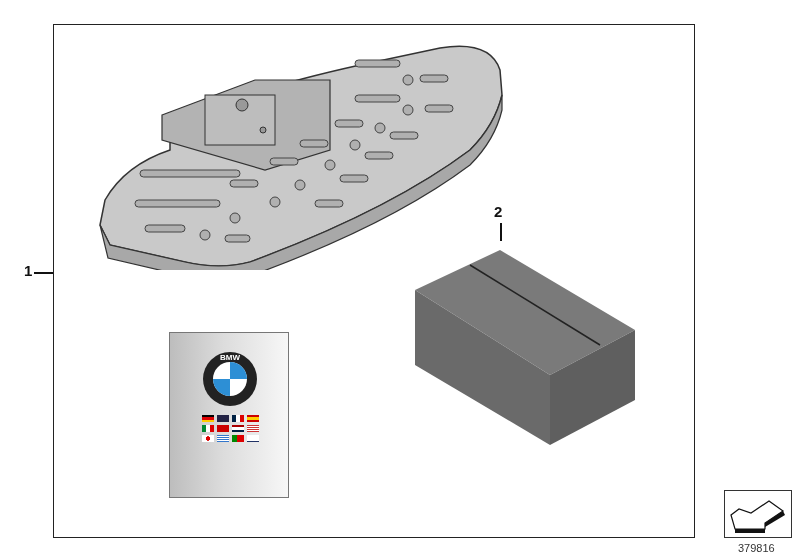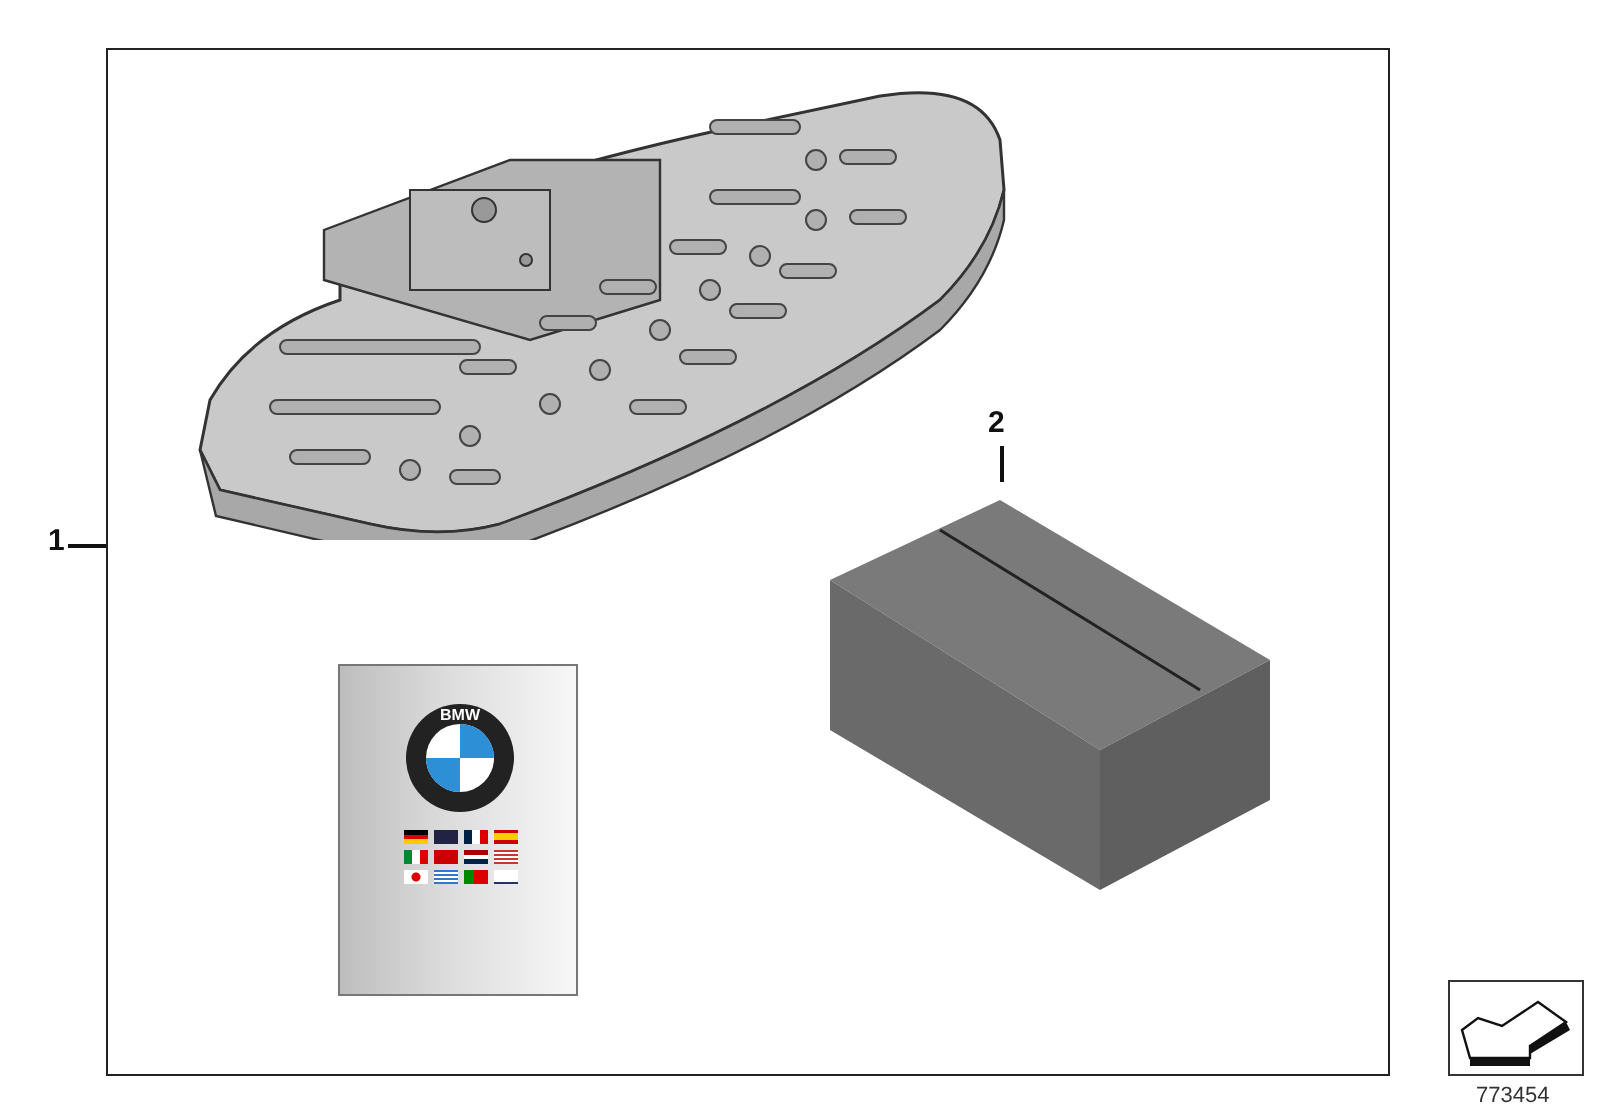--- a/index.html
+++ b/index.html
@@ -94,13 +94,13 @@
   </div>
 </div>
 
 <div class="nav-box">
   <svg width="66" height="46" viewBox="0 0 66 46">
     <polygon points="6,24 10,38 40,38 40,32 58,20 44,10 26,22 14,18" fill="#fff" stroke="#111" stroke-width="1.2"></polygon>
     <polygon points="10,38 40,38 40,42 10,42" fill="#111"></polygon>
     <polygon points="40,32 58,20 60,24 40,36" fill="#111"></polygon>
   </svg>
 </div>
-<div class="diag-no">773454</div>
+<div class="diag-no">379816</div>
 
 </body></html>

